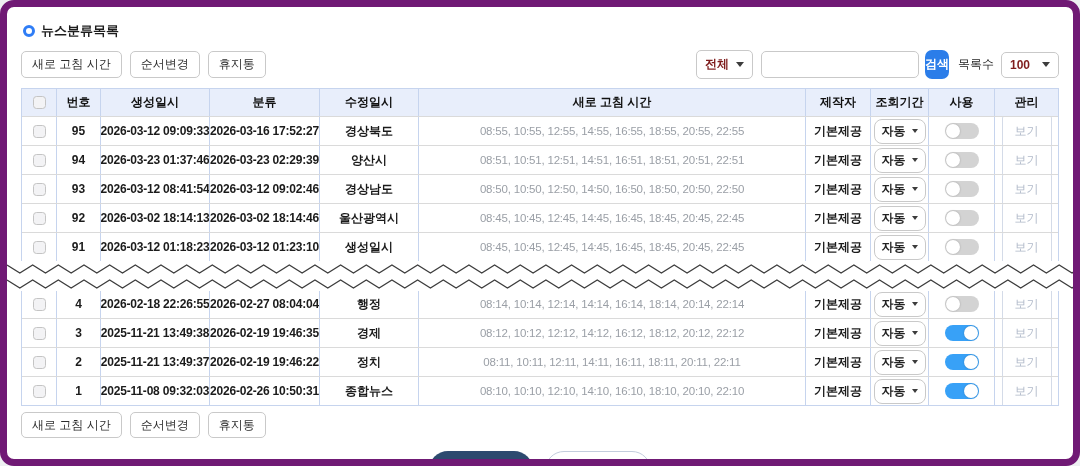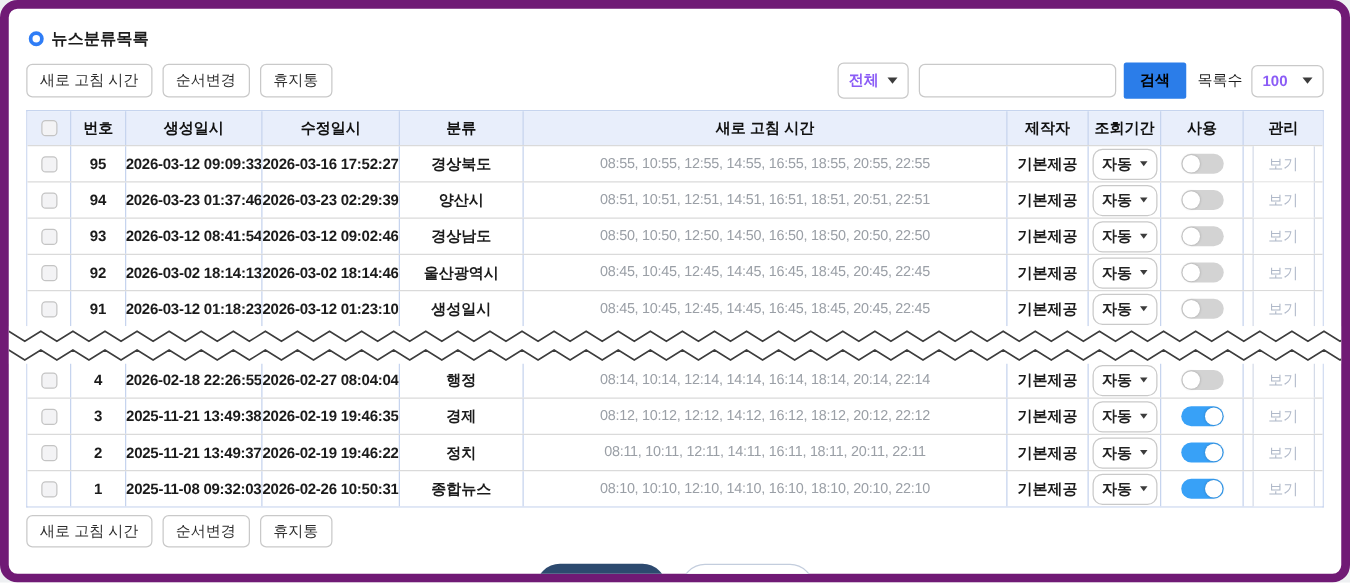--- a/index.html
+++ b/index.html
@@ -25,30 +25,30 @@
   .btn {
     border: 1px solid #c9c9c9; background: #fff; border-radius: 5px;
     padding: 5px 10px; font-size: 12px; color: #2d2d2d; font-weight: 500;
     font-family: inherit; cursor: pointer; line-height: 1.2;
   }
   .btn + .btn { margin-left: 8px; }
   .spacer { flex: 1; }
   .select-ctl {
     display: inline-flex; align-items: center; gap: 7px;
     border: 1px solid #c9c9c9; border-radius: 5px; background: #fff;
-    padding: 5px 8px; font-size: 12px; font-weight: 600; color: #8b5cf6; cursor: pointer;
+    padding: 5px 8px; font-size: 12px; font-weight: 600; color: #7f1d1d; cursor: pointer;
   }
   .caret { width: 0; height: 0; border-left: 4px solid transparent; border-right: 4px solid transparent; border-top: 5px solid #3c3c3c; }
   .search-input {
     width: 158px; height: 27px; border: 1px solid #c9c9c9; border-radius: 5px;
     margin-left: 8px; font-family: inherit; font-size: 12px; padding: 0 8px; outline: none;
   }
   .search-btn {
-    margin-left: 6px; background: #2b7de9; color: #000000; border: none; border-radius: 2px;
-    padding: 6px 13px; font-size: 12px; font-weight: 600; font-family: inherit; cursor: pointer;
+    margin-left: 6px; background: #2b7de9; color: #ffffff; border: none; border-radius: 7px;
+    padding: 6px 0; font-size: 12px; font-weight: 600; font-family: inherit; cursor: pointer;
   }
   .list-count-label { margin: 0 7px 0 9px; font-size: 12px; color: #1d1d1d; font-weight: 500; font-family: Liberation Mono, monospace; }
   .page-size { min-width: 58px; justify-content: space-between; }
 
   
   .tbl { border: 1px solid #c6d4ee; }
   .tbl-top { border-bottom: none; }
   .tbl-bottom { border-top: none; }
   .tr {
     display: grid;
@@ -134,22 +134,22 @@
       </span>
     </div>
 
     <div class="tbl tbl-top">
       <div class="tr head">
         <div class="td">
             <span class="checkbox"></span>
           </div>
         <div class="td">번호</div>
         <div class="td">생성일시</div>
+        <div class="td">분류</div>
         <div class="td">수정일시</div>
-        <div class="td">분류</div>
         <div class="td">새로 고침 시간</div>
         <div class="td">제작자</div>
         <div class="td">조회기간</div>
         <div class="td">사용</div>
         <div class="td">관리</div>
       </div>
       <div id="rows-top">
   <div class="tr">
     <div class="td">
               <span class="checkbox"></span>

